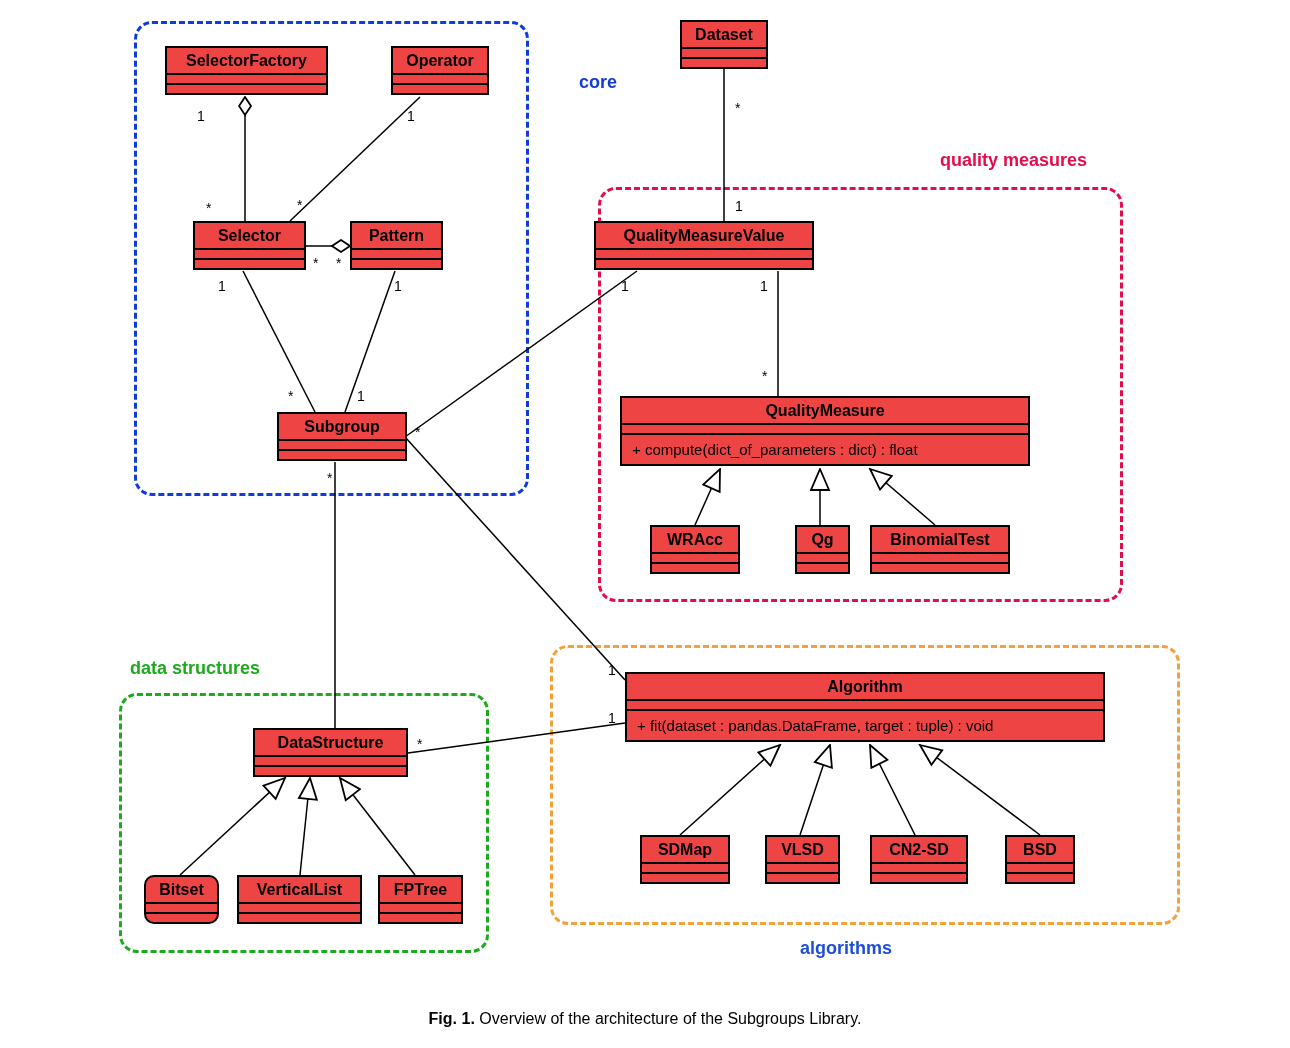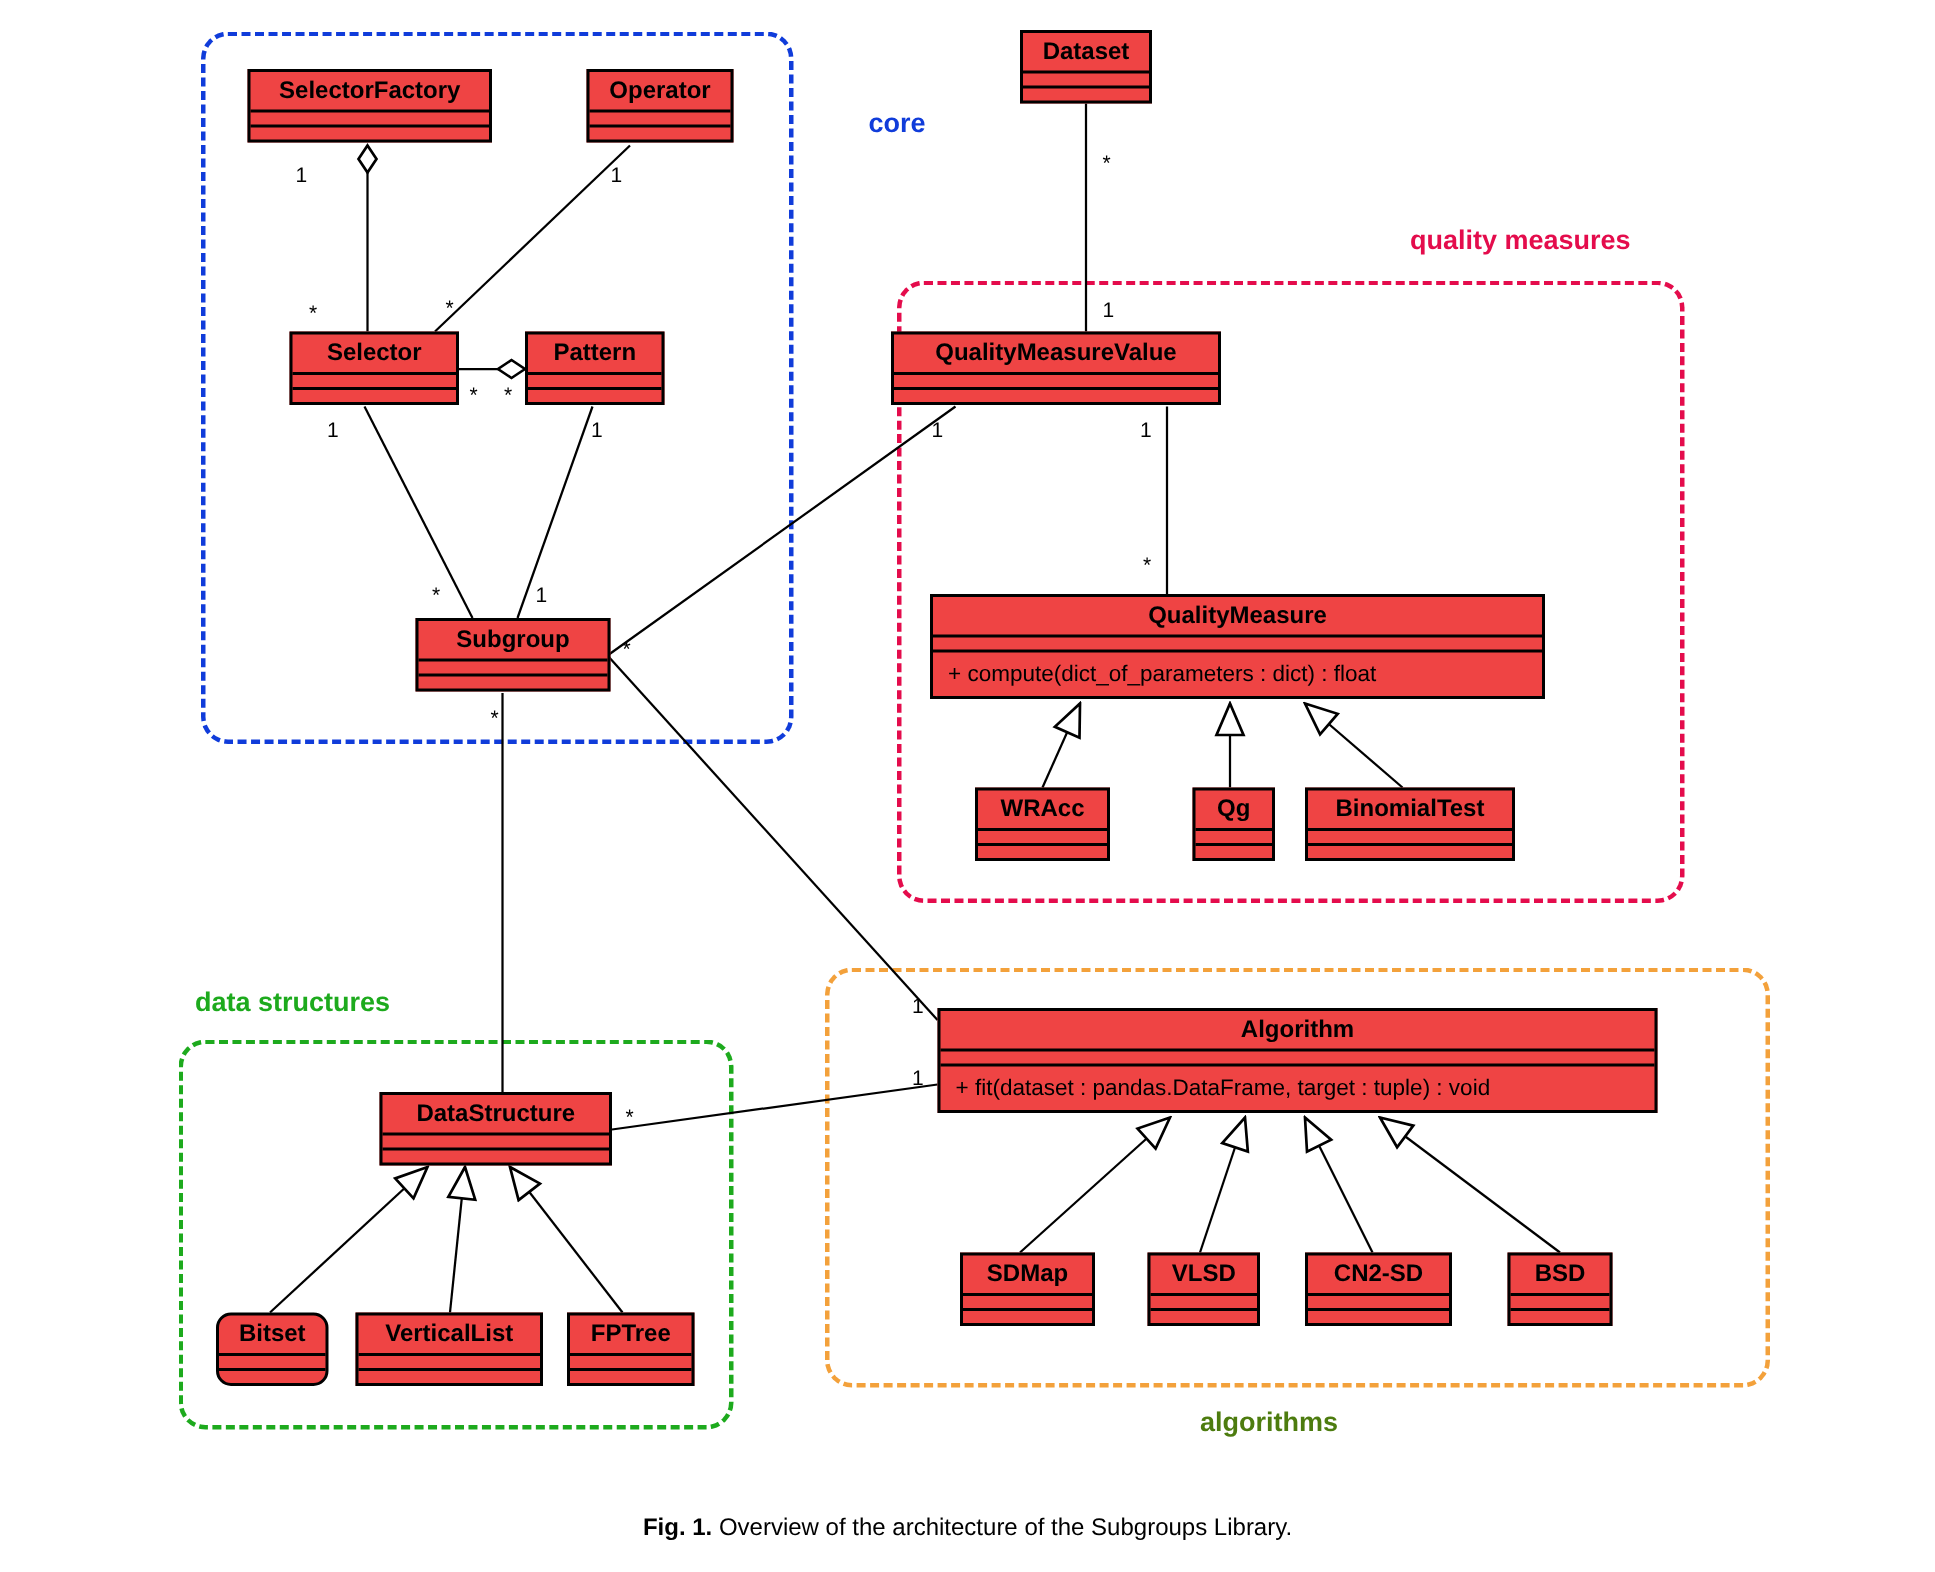--- a/index.html
+++ b/index.html
@@ -61,21 +61,21 @@
     font-size: 18px;
   }
   
   .blue  { border-color: #103CDA; }
   .red   { border-color: #E40C4C; }
   .green { border-color: #1DAA1D; }
   .orange{ border-color: #F3A13B; }
   .blue-text  { color: #103CDA; }
   .red-text   { color: #E40C4C; }
   .green-text { color: #1DAA1D; }
-  .orange-text{ color: #4d7c0f; }
+  .orange-text{ color: #1d4ed8; }
 
   
   .mult {
     position: absolute;
     font-size: 14px;
   }
 
   
   .caption {
     position: absolute;

